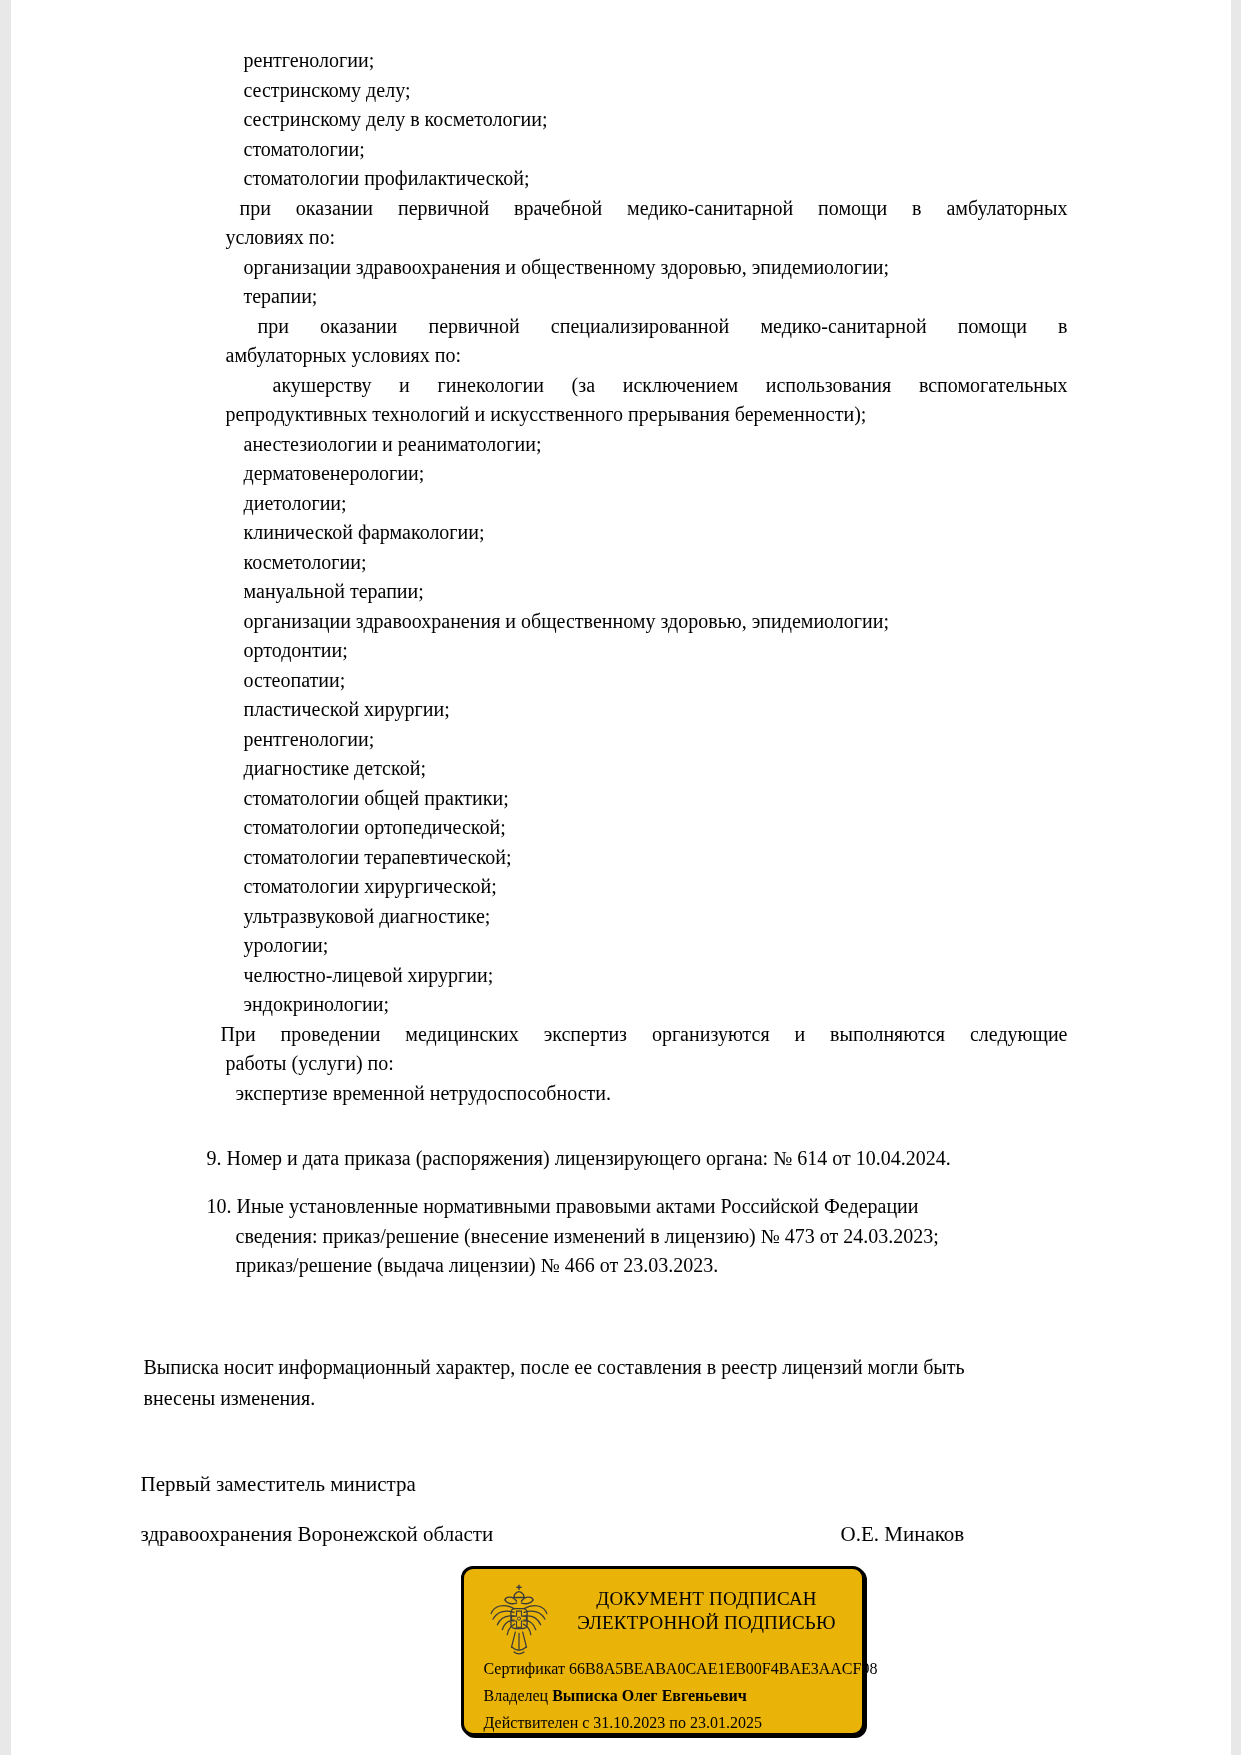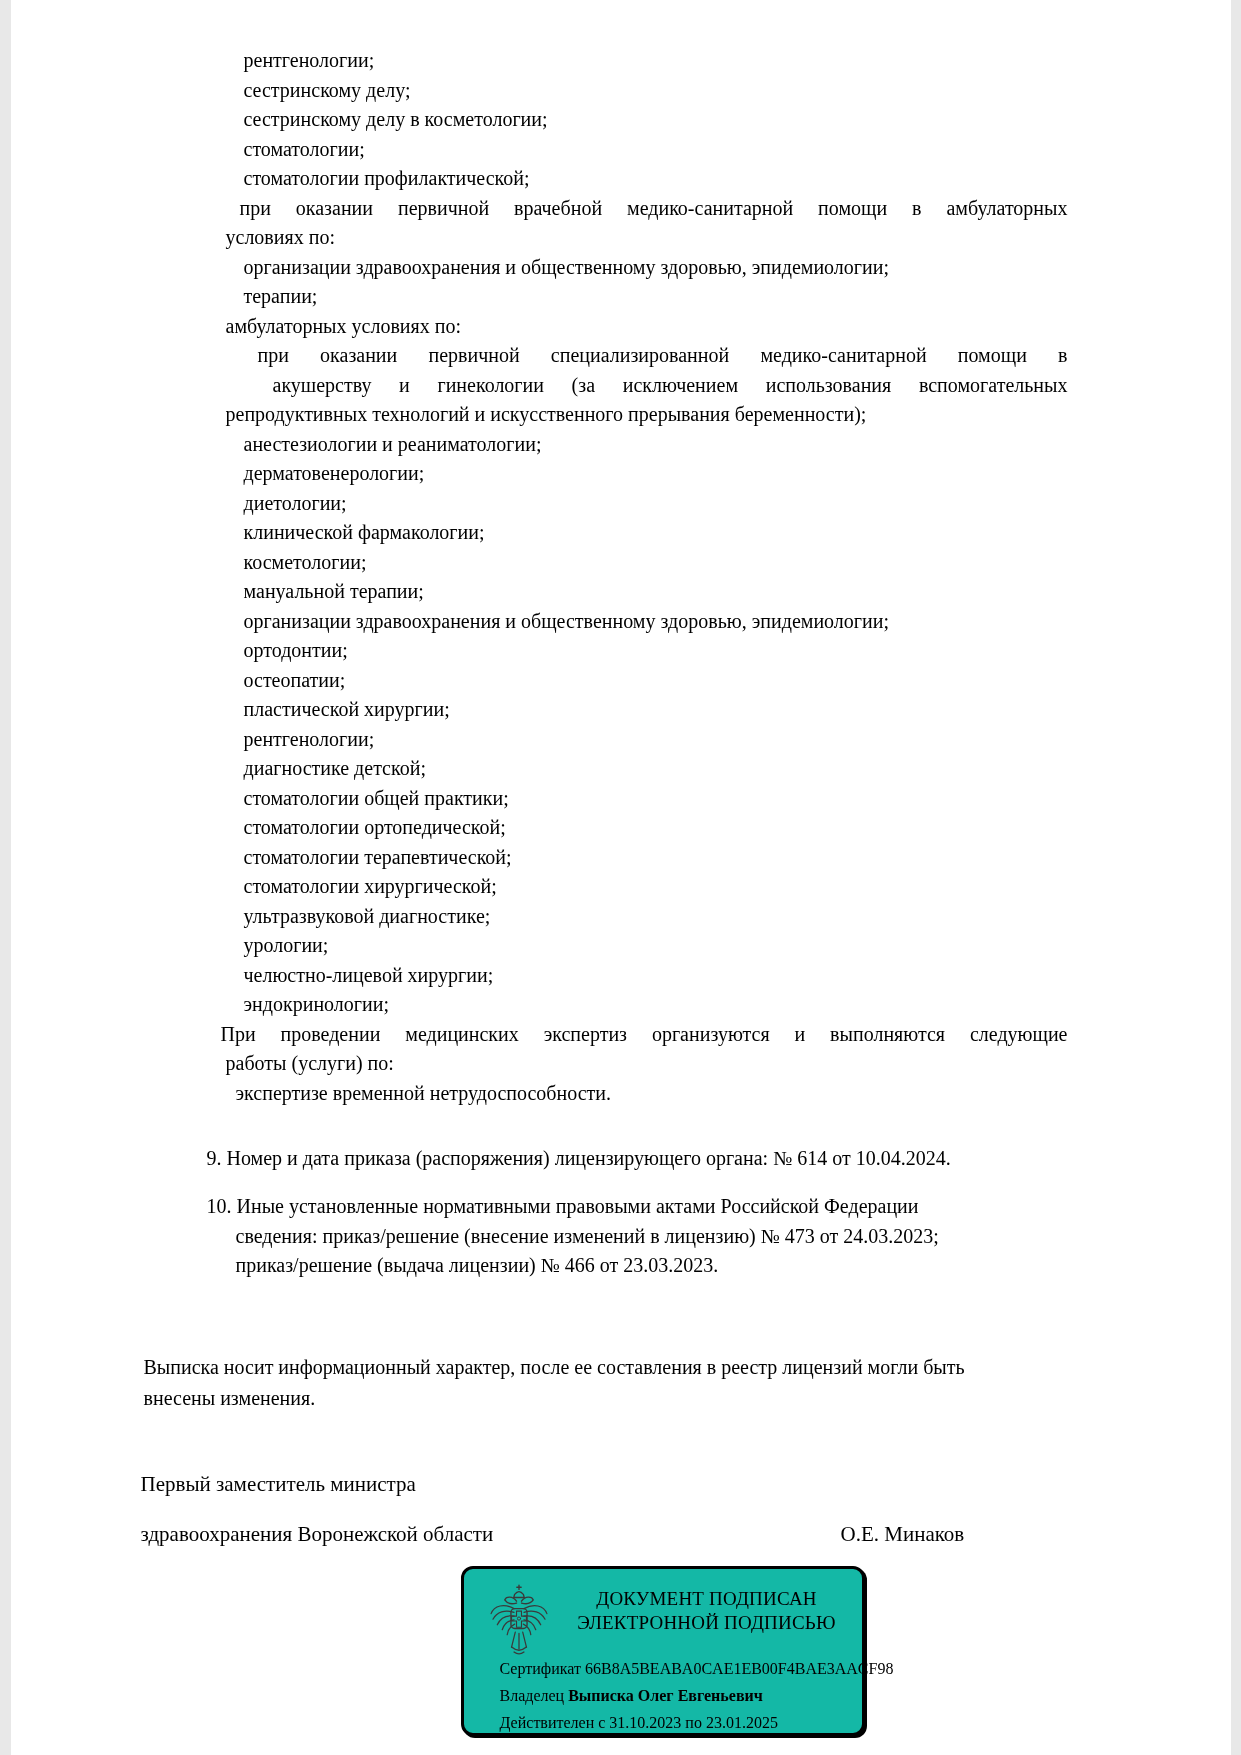--- a/index.html
+++ b/index.html
@@ -84,21 +84,21 @@
     font-size: 21px;
   }
 
   
   .stamp {
     position: absolute;
     left: 450px;
     top: 1566px;
     width: 398px;
     height: 164px;
-    background: #14b8a6;
+    background: #eab308;
     border: 3px solid #000;
     border-radius: 12px;
     box-shadow: 2px 2px 0 #000;
   }
   .stamp-emblem {
     position: absolute;
     left: 24px;
     top: 12px;
     width: 62px;
     height: 90px;
@@ -108,21 +108,21 @@
     left: 102px;
     top: 18px;
     width: 282px;
     text-align: center;
     font-size: 19px;
     line-height: 24px;
     letter-spacing: 0.2px;
   }
   .stamp-details {
     position: absolute;
-    left: 36px;
+    left: 20px;
     top: 86px;
     width: 370px;
     font-size: 16px;
     line-height: 27px;
     white-space: nowrap;
   }
   .stamp-details b { font-weight: bold; }
 </style>
 </head>
 <body>
@@ -132,22 +132,22 @@
   <div class="services" id="services-block">
       <div class="ln item">рентгенологии;</div>
       <div class="ln item">сестринскому делу;</div>
       <div class="ln item">сестринскому делу в косметологии;</div>
       <div class="ln item">стоматологии;</div>
       <div class="ln item">стоматологии профилактической;</div>
       <div class="ln j i1">при оказании первичной врачебной медико-санитарной помощи в амбулаторных</div>
       <div class="ln">условиях по:</div>
       <div class="ln item">организации здравоохранения и общественному здоровью, эпидемиологии;</div>
       <div class="ln item">терапии;</div>
+      <div class="ln j i2">при оказании первичной специализированной медико-санитарной помощи в</div>
       <div class="ln">амбулаторных условиях по:</div>
-      <div class="ln j i2">при оказании первичной специализированной медико-санитарной помощи в</div>
       <div class="ln j i3">акушерству и гинекологии (за исключением использования вспомогательных</div>
       <div class="ln">репродуктивных технологий и искусственного прерывания беременности);</div>
       <div class="ln item">анестезиологии и реаниматологии;</div>
       <div class="ln item">дерматовенерологии;</div>
       <div class="ln item">диетологии;</div>
       <div class="ln item">клинической фармакологии;</div>
       <div class="ln item">косметологии;</div>
       <div class="ln item">мануальной терапии;</div>
       <div class="ln item">организации здравоохранения и общественному здоровью, эпидемиологии;</div>
       <div class="ln item">ортодонтии;</div>

